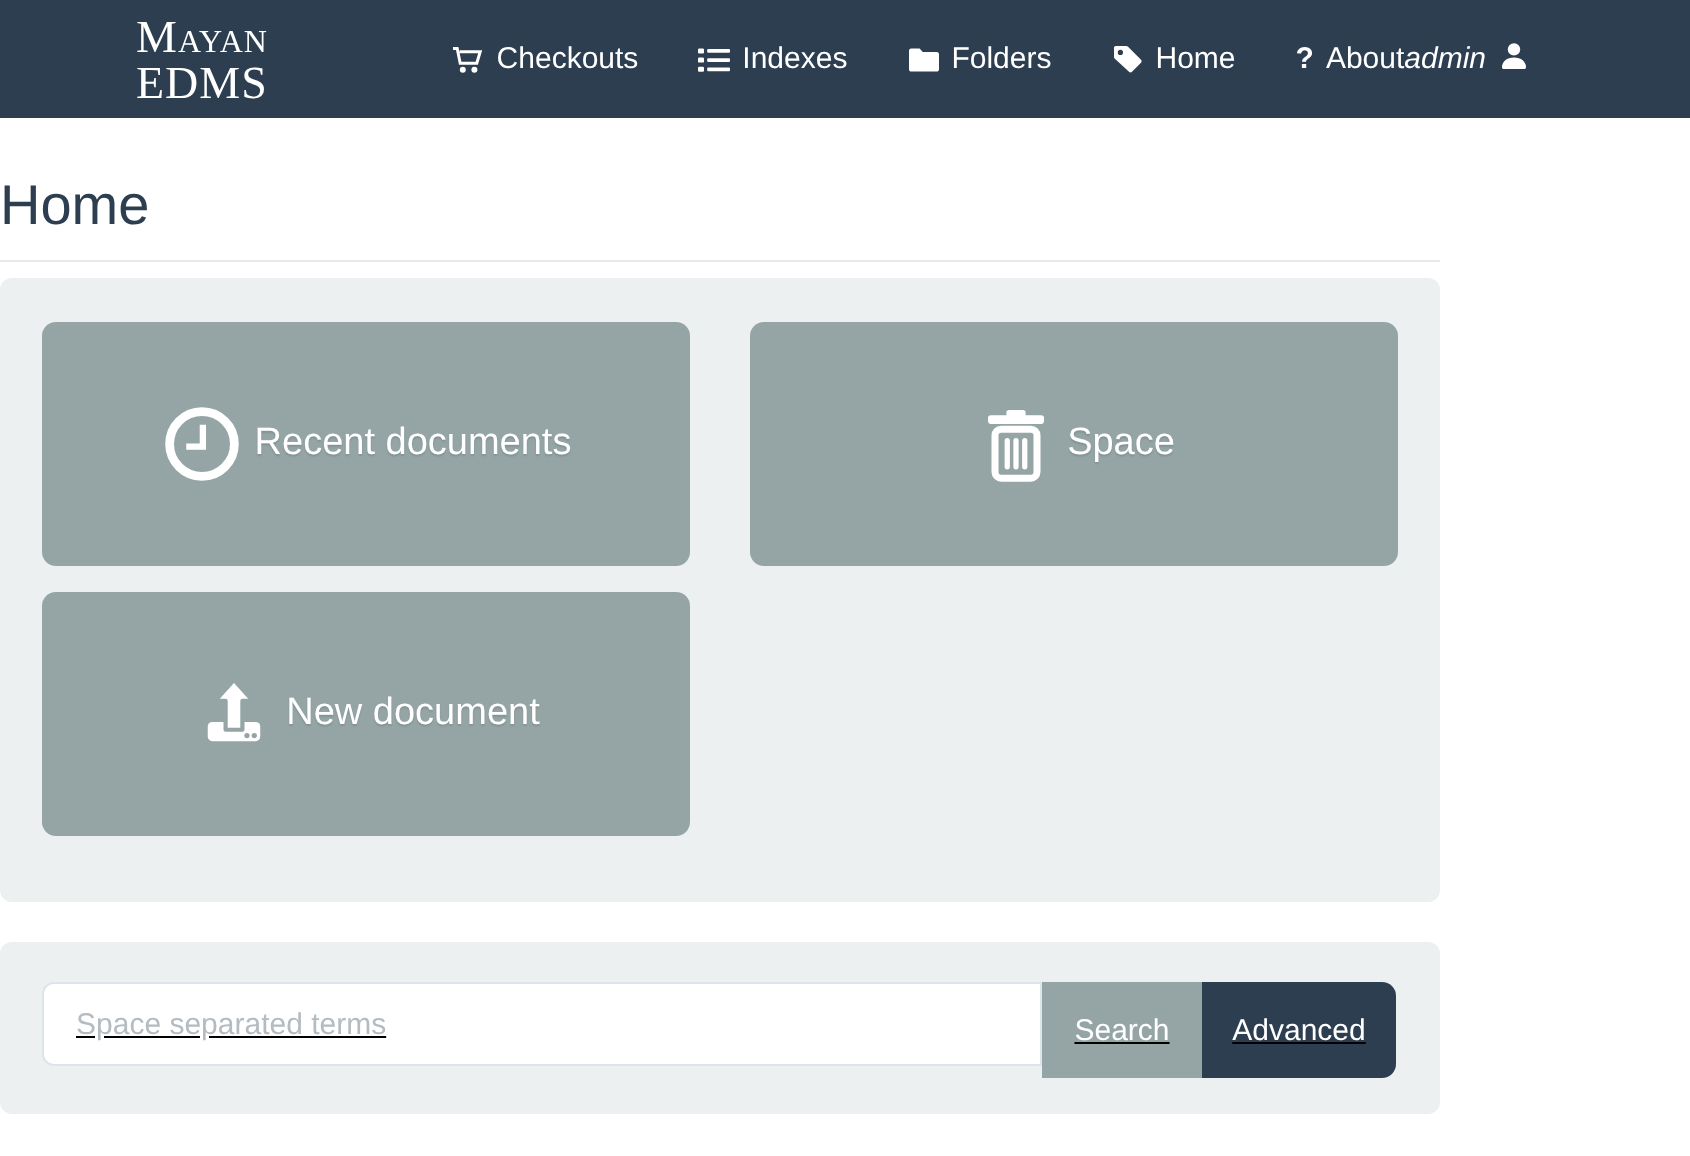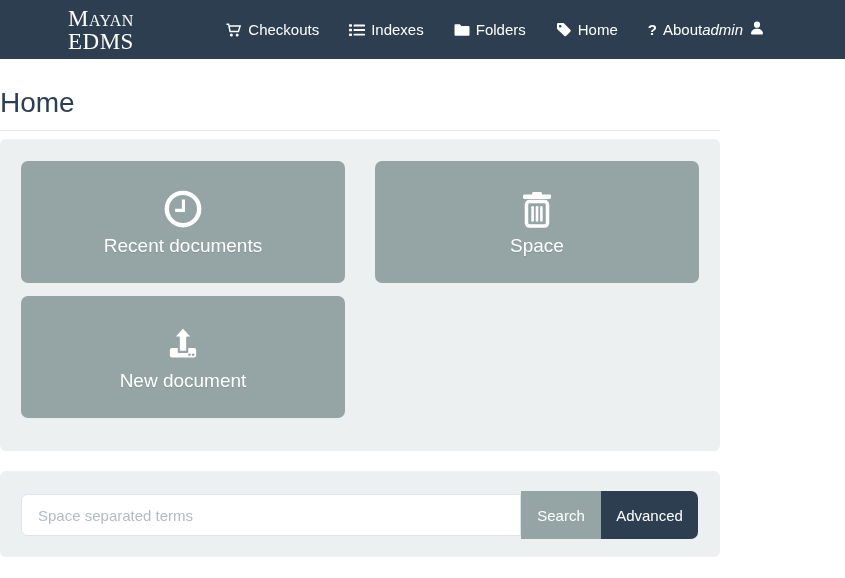--- a/index.html
+++ b/index.html
@@ -40,32 +40,32 @@
     margin:29px 0 0;font-size:28px;font-weight:400;color:var(--heading-text);
     line-height:1.05;
   }
   .divider{height:1px;background:#e5e9eb;margin-top:13px;border:none;}
   
   .panel{background:var(--panel-bg);border-radius:6px;}
   .panel-dashboard{margin-top:8px;padding:22px 21px 33px 21px;}
   .tile-grid{display:grid;grid-template-columns:1fr 1fr;column-gap:30px;row-gap:13px;}
   .tile{
     height:122px;background:var(--tile-bg);border:none;border-radius:7px;
-    color:var(--tile-text);display:flex;flex-direction:column;align-items:center;
+    color:var(--tile-text);display:flex;flex-direction:row;align-items:center;
     justify-content:center;gap:5px;font-family:"Liberation Sans",sans-serif;
     font-size:19px;cursor:pointer;text-shadow:0 1px 1px rgba(0,0,0,.12);
   }
   .tile svg{display:block;}
   .tile .i-fill{fill:#ffffff;}
   .tile .i-stroke{stroke:#ffffff;fill:none;}
   .tile .i-bg-fill{fill:var(--tile-bg);}
   .tile .i-bg-stroke{stroke:var(--tile-bg);}
   
   .panel-search{margin-top:20px;padding:20px 22px 18px 21px;}
-  .search-row{display:flex;align-items:center;height:48px;}
+  .search-row{display:flex;height:48px;text-decoration:underline;}
   .search-input{
     flex:1;height:42px;border:1px solid var(--input-border);
     border-radius:6px 0 0 6px;padding:0 16px;font-size:15px;color:#34495e;
     font-family:"Liberation Sans",sans-serif;outline:none;min-width:0;
   }
   .search-input::placeholder{color:var(--placeholder-text);opacity:1;}
   .btn{
     height:48px;border:none;color:#ffffff;font-size:15px;cursor:pointer;
     font-family:"Liberation Sans",sans-serif;
   }

